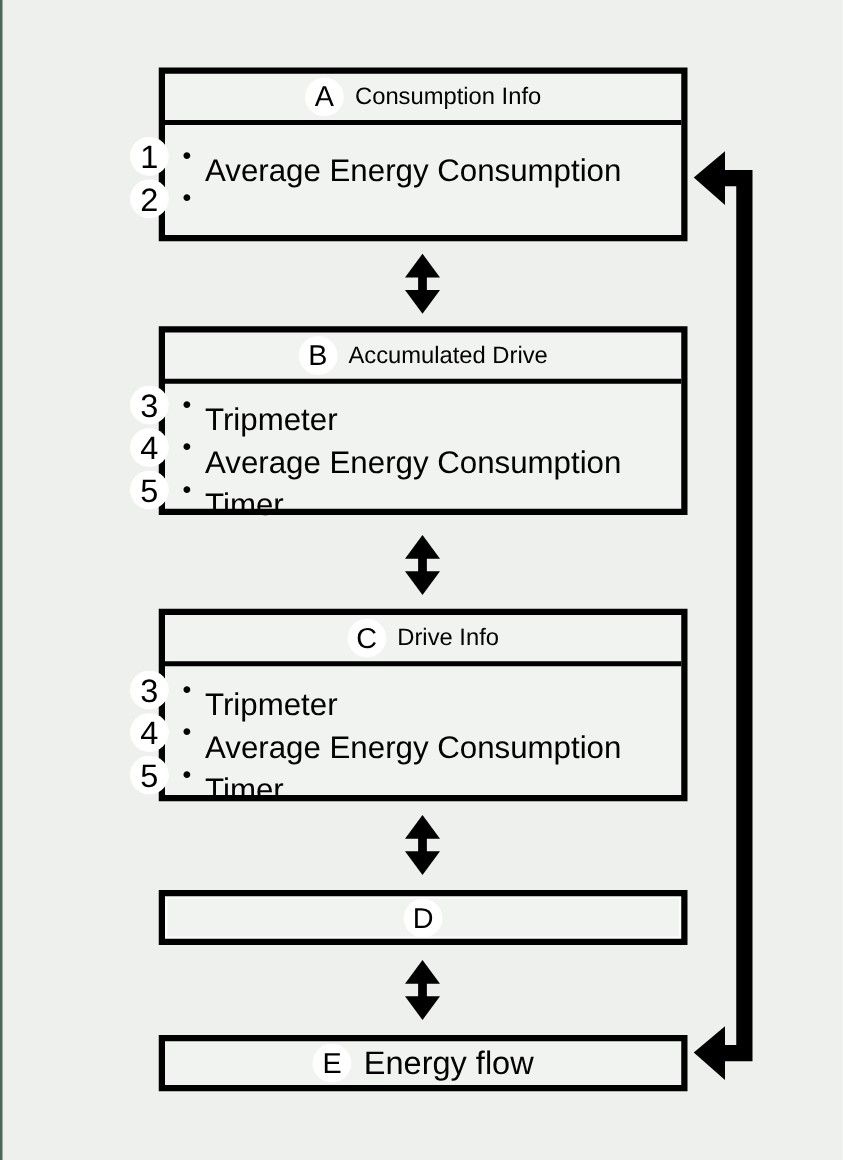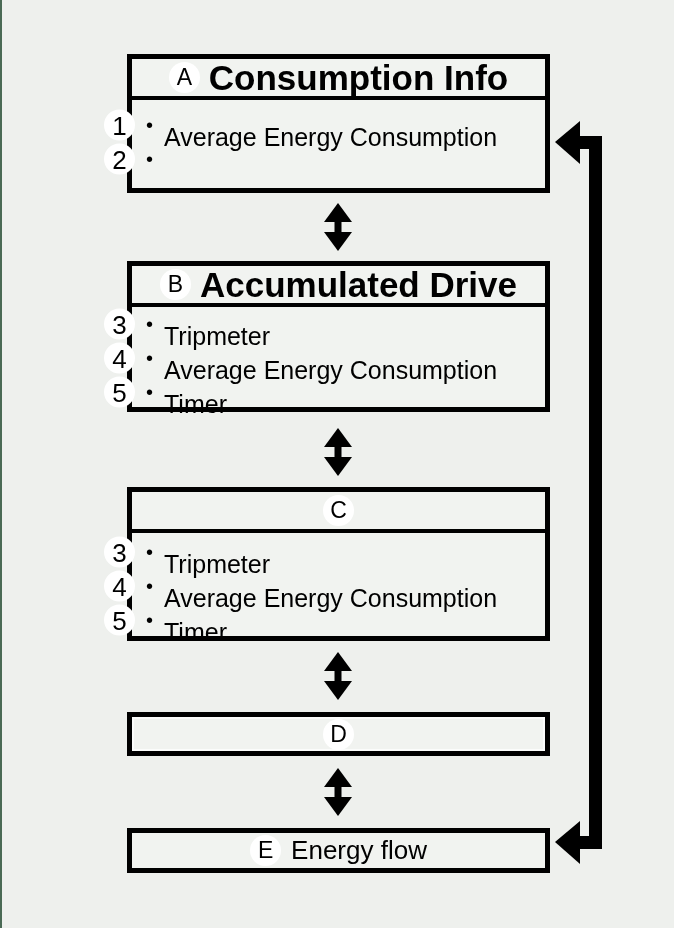--- a/index.html
+++ b/index.html
@@ -23,21 +23,21 @@
   }
   #box-a { top:54px;  height:139px; }
   #box-b { top:261px; height:151px; }
   #box-c { top:487px; height:154px; }
   #box-d { top:712px; height:44px; box-shadow: inset 0 0 0 2px #fbfcfb; }
   #box-e { top:828px; height:45px; }
   .box-header {
     height:37px; border-bottom:4px solid #000;
     display:flex; align-items:center; justify-content:center; gap:9px;
   }
-  .box-title { font-weight:bold; font-size:35px; line-height:1; }
+  .box-title { font-weight:normal; font-size:19px; line-height:1; }
   .single-row {
     height:100%; display:flex; align-items:center; justify-content:center; gap:10px;
     font-size:26px;
   }
   .badge {
     width:31px; height:31px; border-radius:50%; background:#fff;
     display:flex; align-items:center; justify-content:center;
     font-size:23px; line-height:1; flex:0 0 auto;
   }
   .items { position:relative; }
@@ -130,20 +130,21 @@
         <span class="badge">5</span>
         <span class="bullet">•</span>
         <span class="item-label">Timer</span>
       </div>
     </div>
   </div>
 
   <div class="mbox" id="box-c">
     <div class="box-header">
       <span class="badge">C</span>
+      <span class="box-title">Drive Info</span>
     </div>
     <div class="items">
       <div class="item">
         <span class="badge">3</span>
         <span class="bullet">•</span>
         <span class="item-label">Tripmeter</span>
       </div>
       <div class="item">
         <span class="badge">4</span>
         <span class="bullet">•</span>

